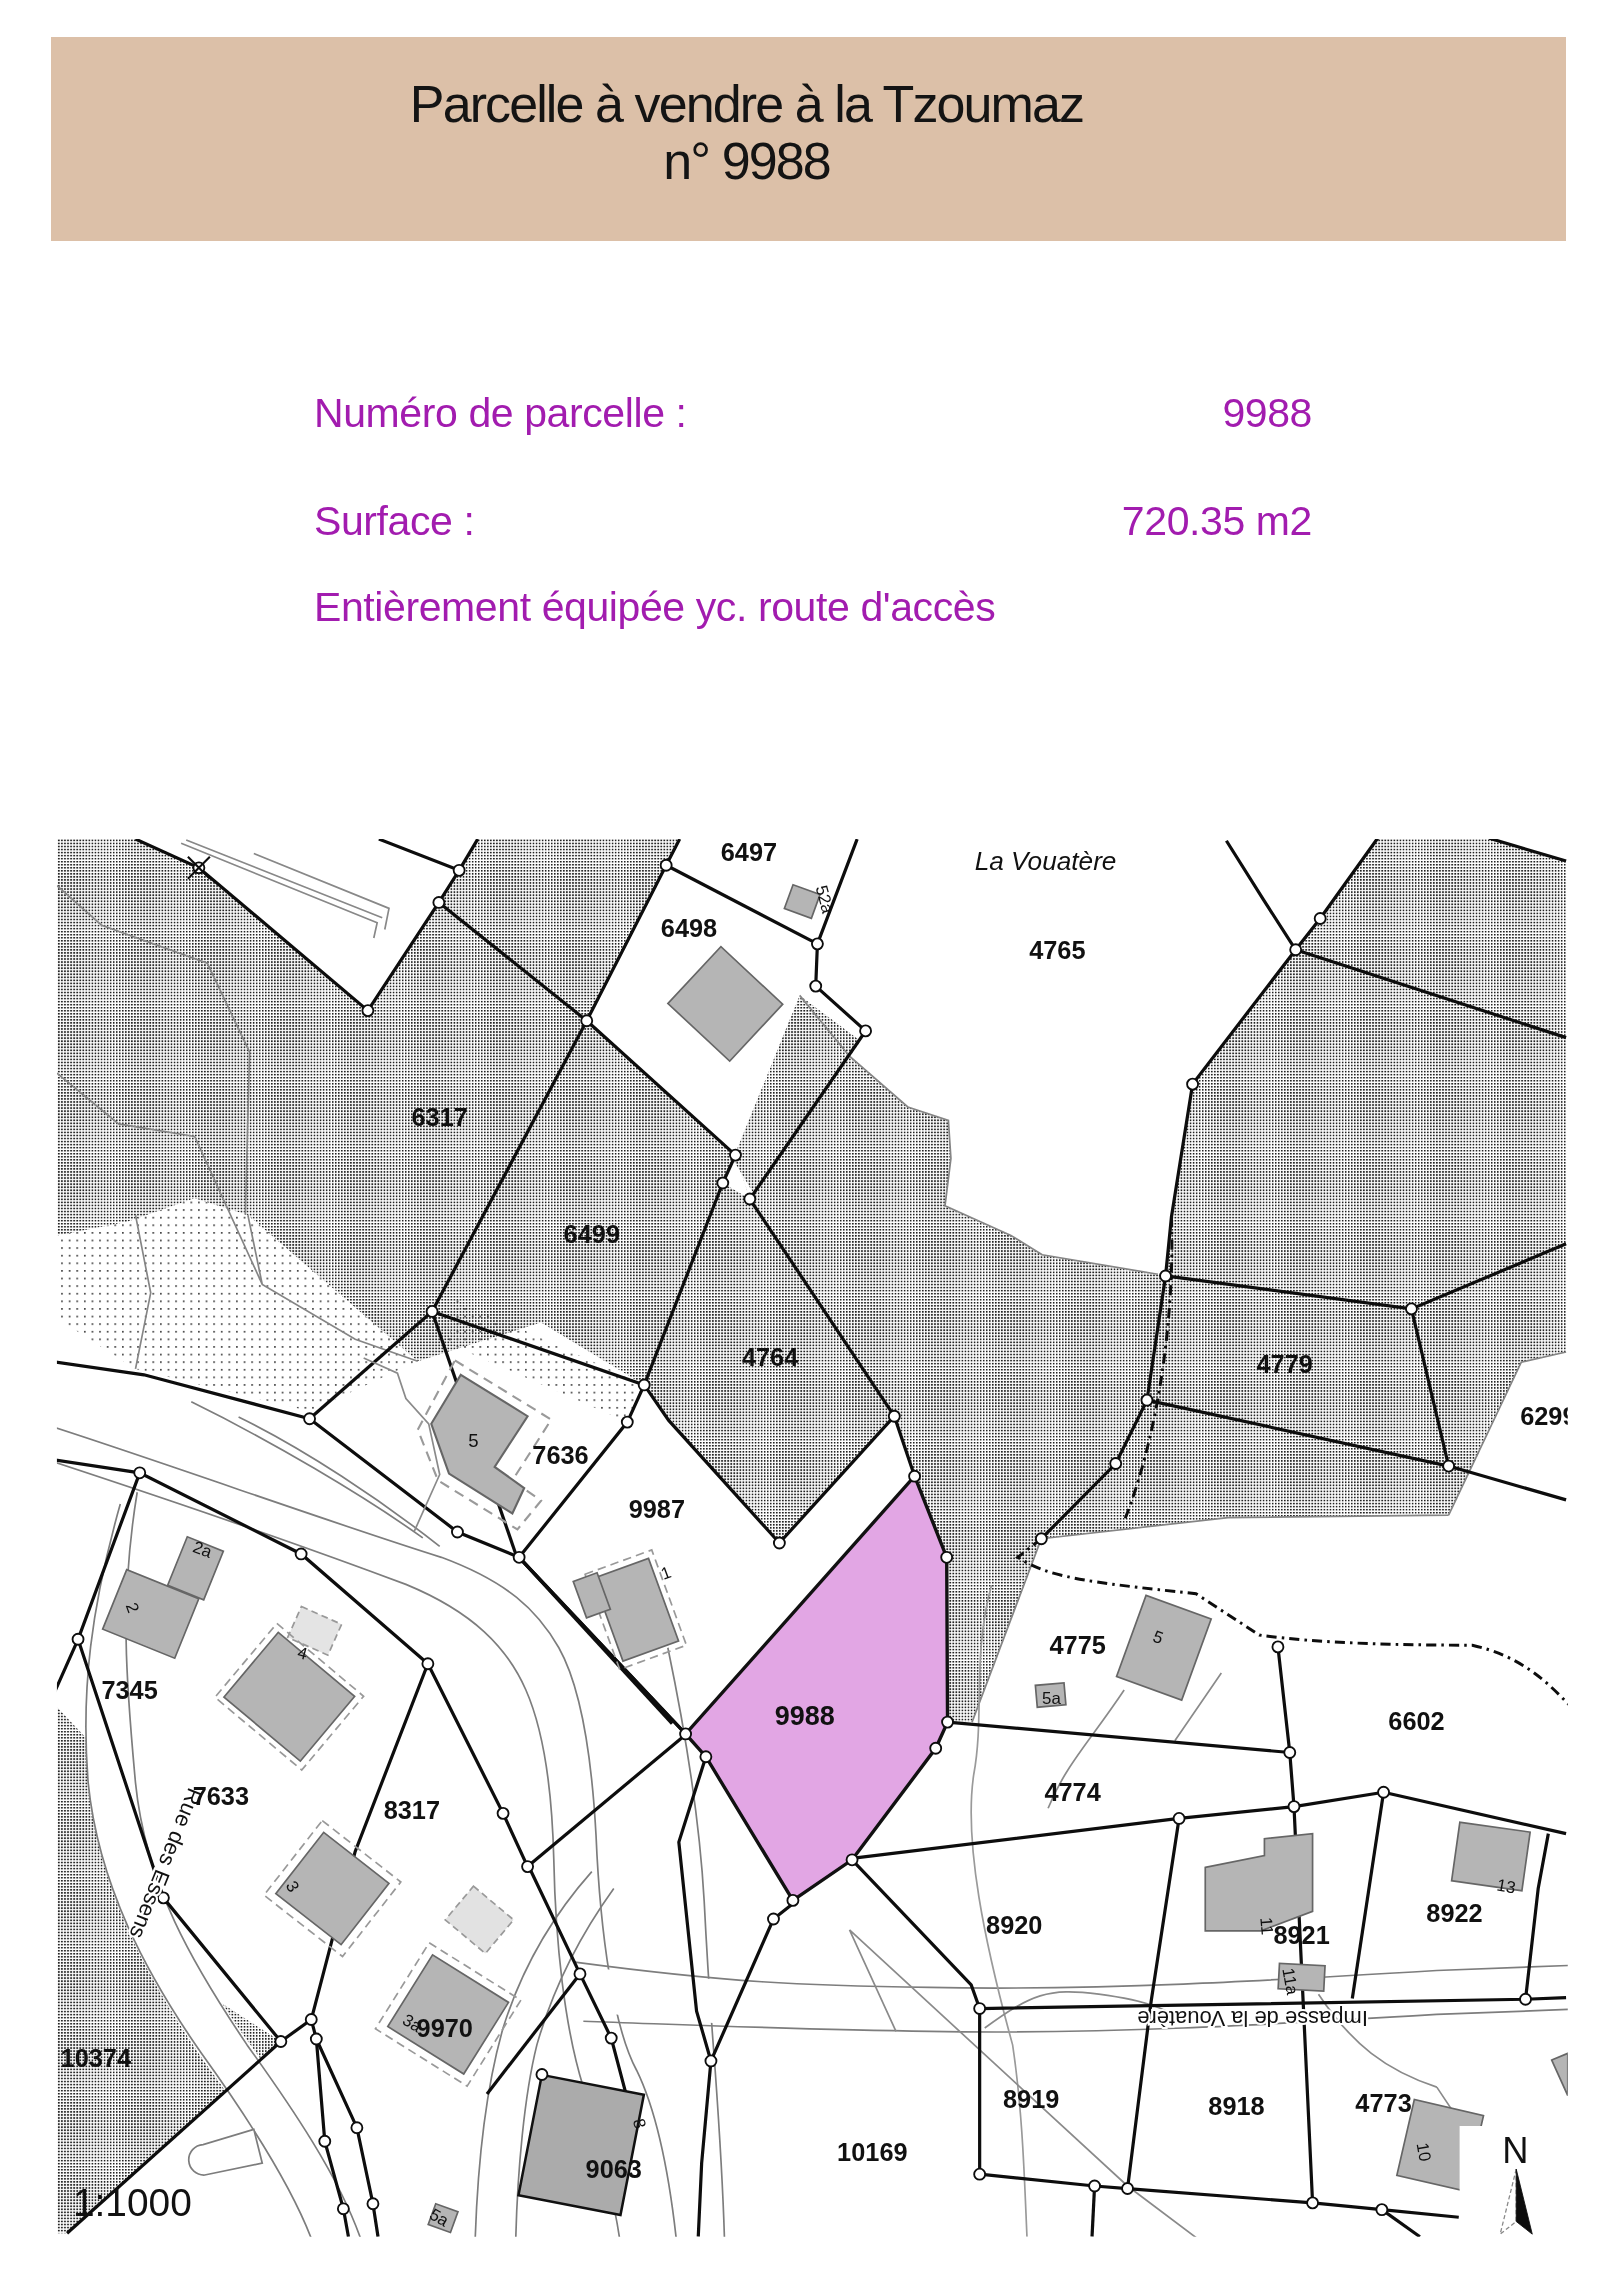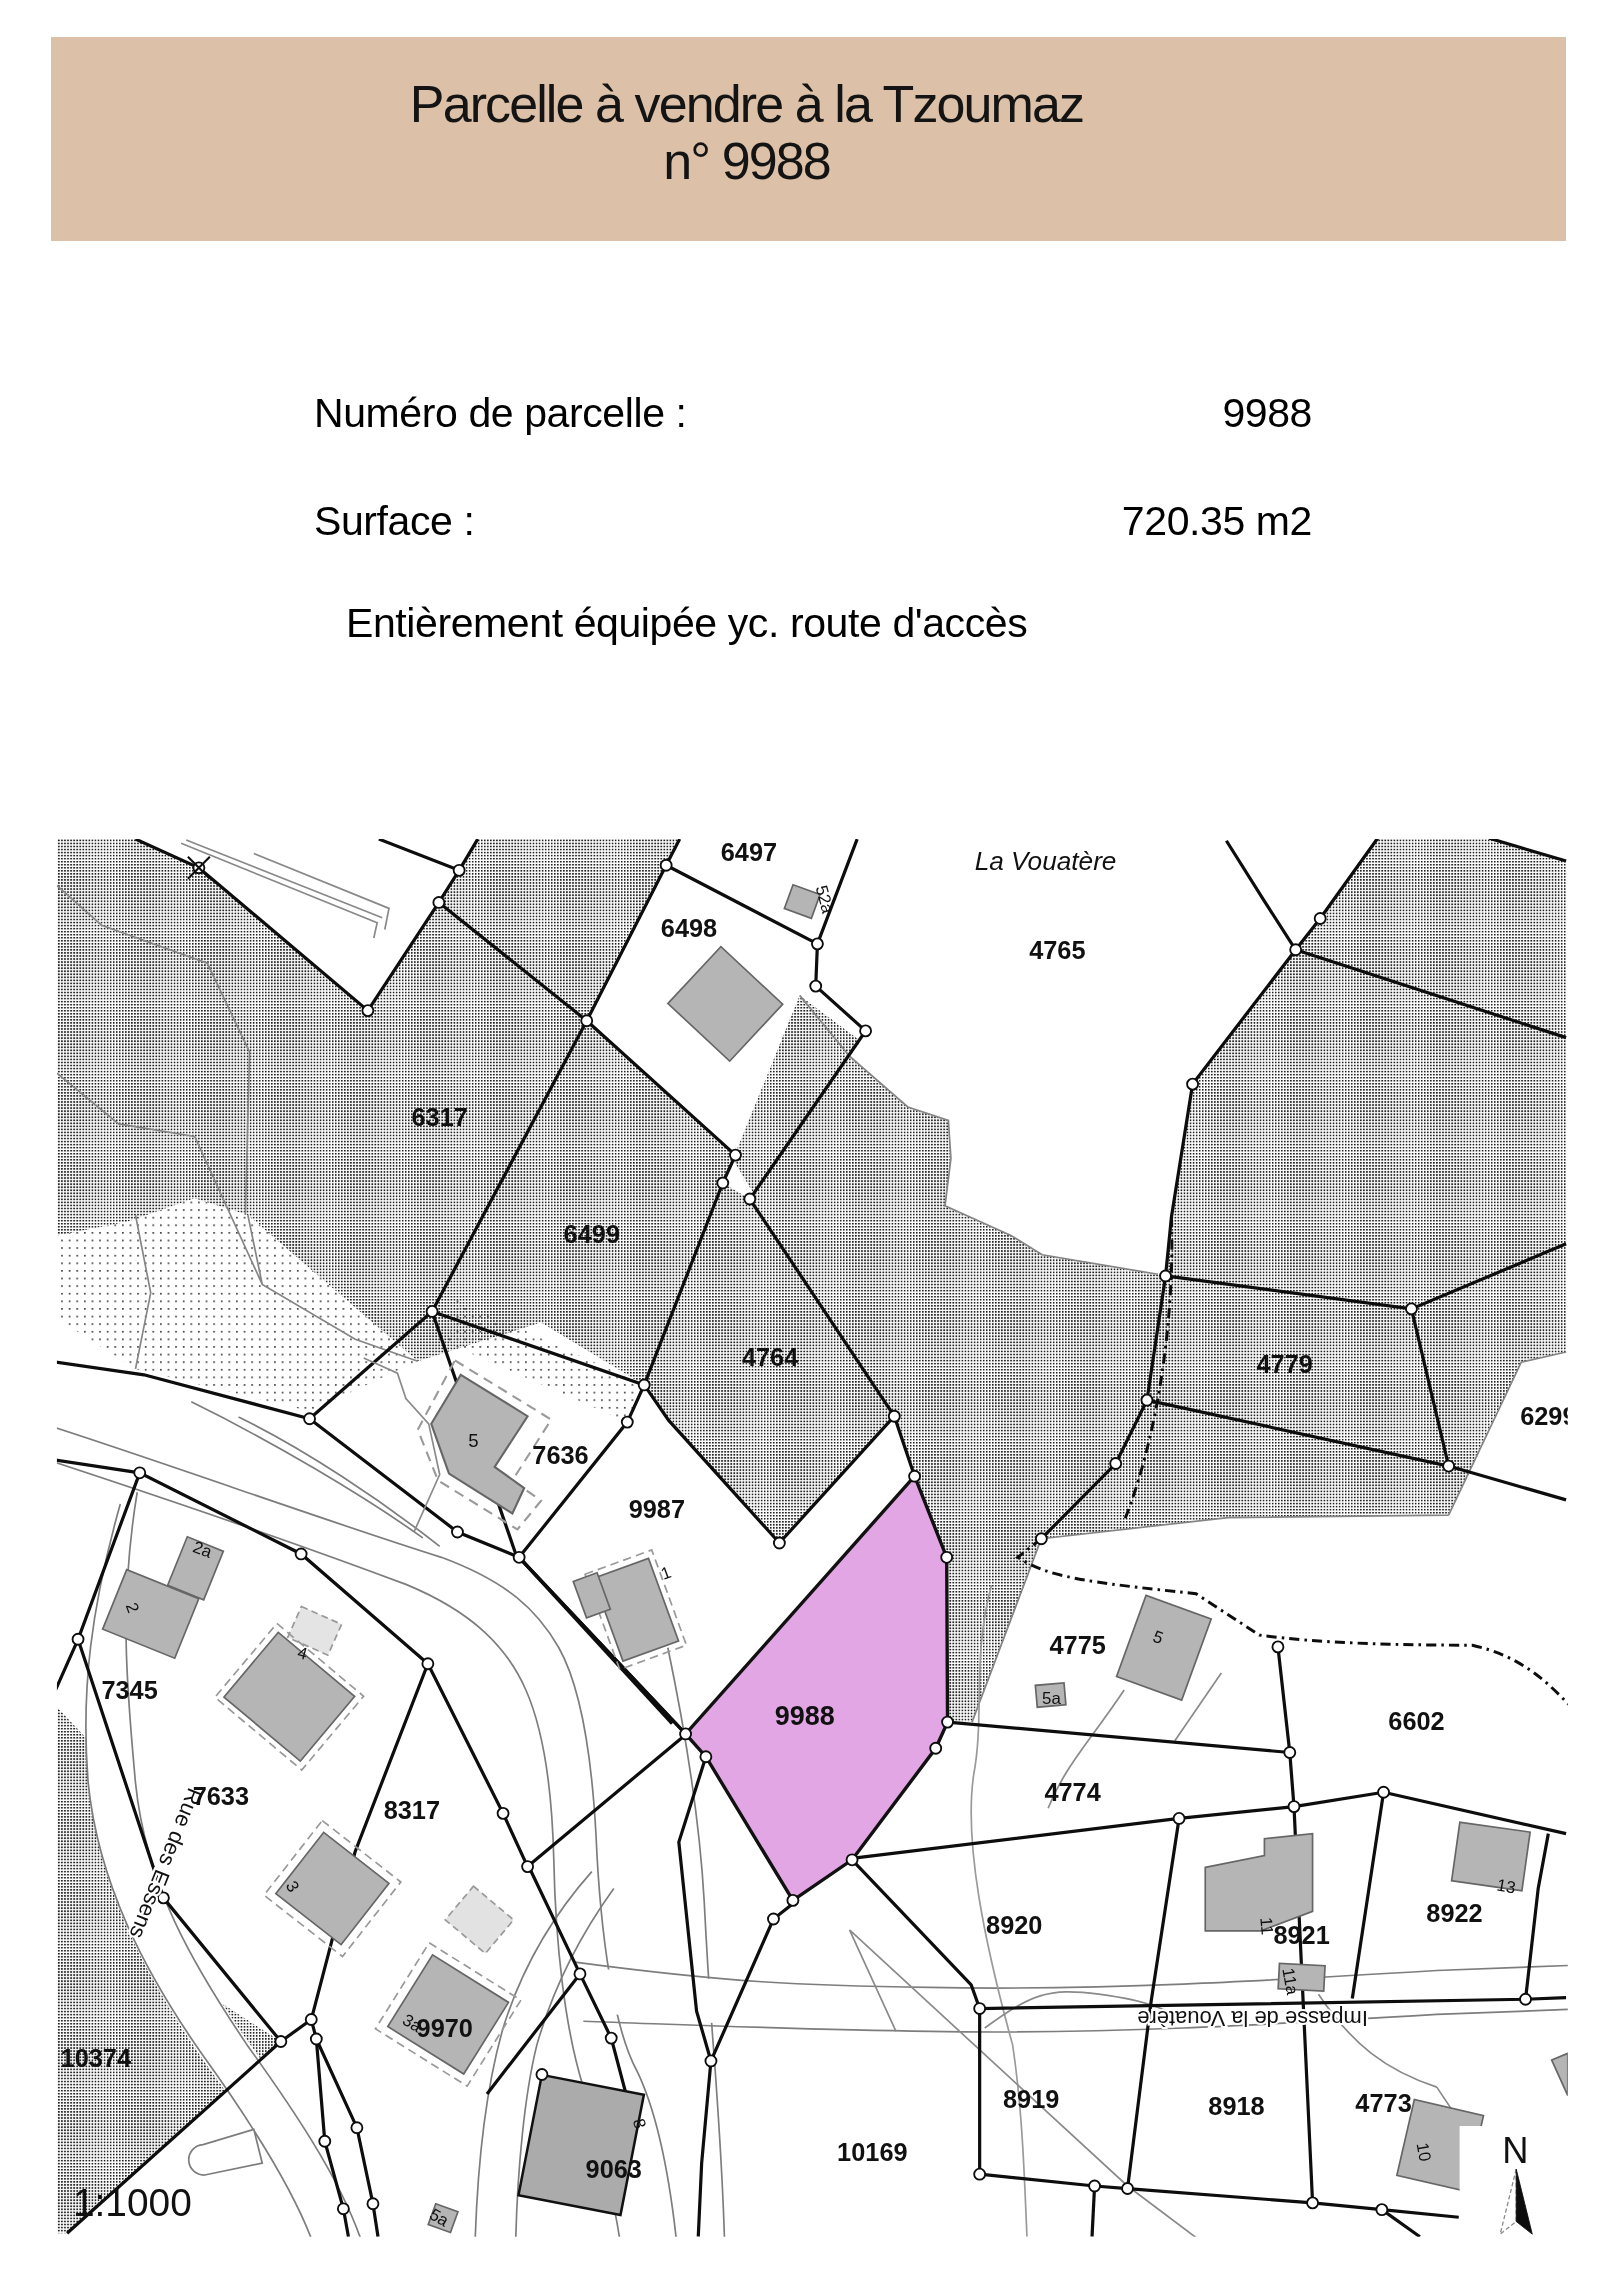--- a/index.html
+++ b/index.html
@@ -2,36 +2,36 @@
 <html style="font-size:13.5px"><head>
 <meta charset="utf-8">
 <style>
   html,body { margin:0; padding:0; background:#fff; }
   body { width:1623px; height:2295px; position:relative;
          font-family:"Liberation Sans", sans-serif; }
   .banner { position:absolute; left:51px; top:37px; width:1515px; height:204px;
              background:#dcc0a8; }
   .title { position:absolute; left:51px; top:76px; width:1391px; text-align:center;
             font-size:52px; color:#141414; line-height:57px; letter-spacing:-1.9px; }
-  .row { position:absolute; left:314px; width:998px; font-size:41px; color:#000000; letter-spacing:-0.4px; }
+  .row { position:absolute; left:314px; width:998px; font-size:41px; color:#a21caf; letter-spacing:-0.4px; }
   .row .r { position:absolute; right:0; top:0; }
   svg { position:absolute; left:0; top:0; }
 </style>
 </head>
 <body>
 
 <div class="banner"></div>
 
 <div class="title">Parcelle à vendre à la Tzoumaz<br>n° 9988</div>
 
 <div class="row" style="top:390px;">Numéro de parcelle :<span class="r">9988</span></div>
 
 <div class="row" style="top:498px;">Surface :<span class="r">720.35 m2</span></div>
 
-<div class="row" style="top:600px;margin-left:32px;">Entièrement équipée yc. route d'accès</div>
+<div class="row" style="top:584px;">Entièrement équipée yc. route d'accès</div>
 
 <svg width="1623" height="2295" viewBox="0 0 1920 2716">
 <defs>
 <pattern id="dd" width="3.6" height="3.6" patternUnits="userSpaceOnUse">
   <rect x="0" y="0" width="2" height="2" fill="#222"></rect>
 </pattern>
 <pattern id="sp" width="9" height="9" patternUnits="userSpaceOnUse">
   <rect x="0" y="0" width="2" height="2" fill="#444"></rect>
 </pattern>
 </defs>

